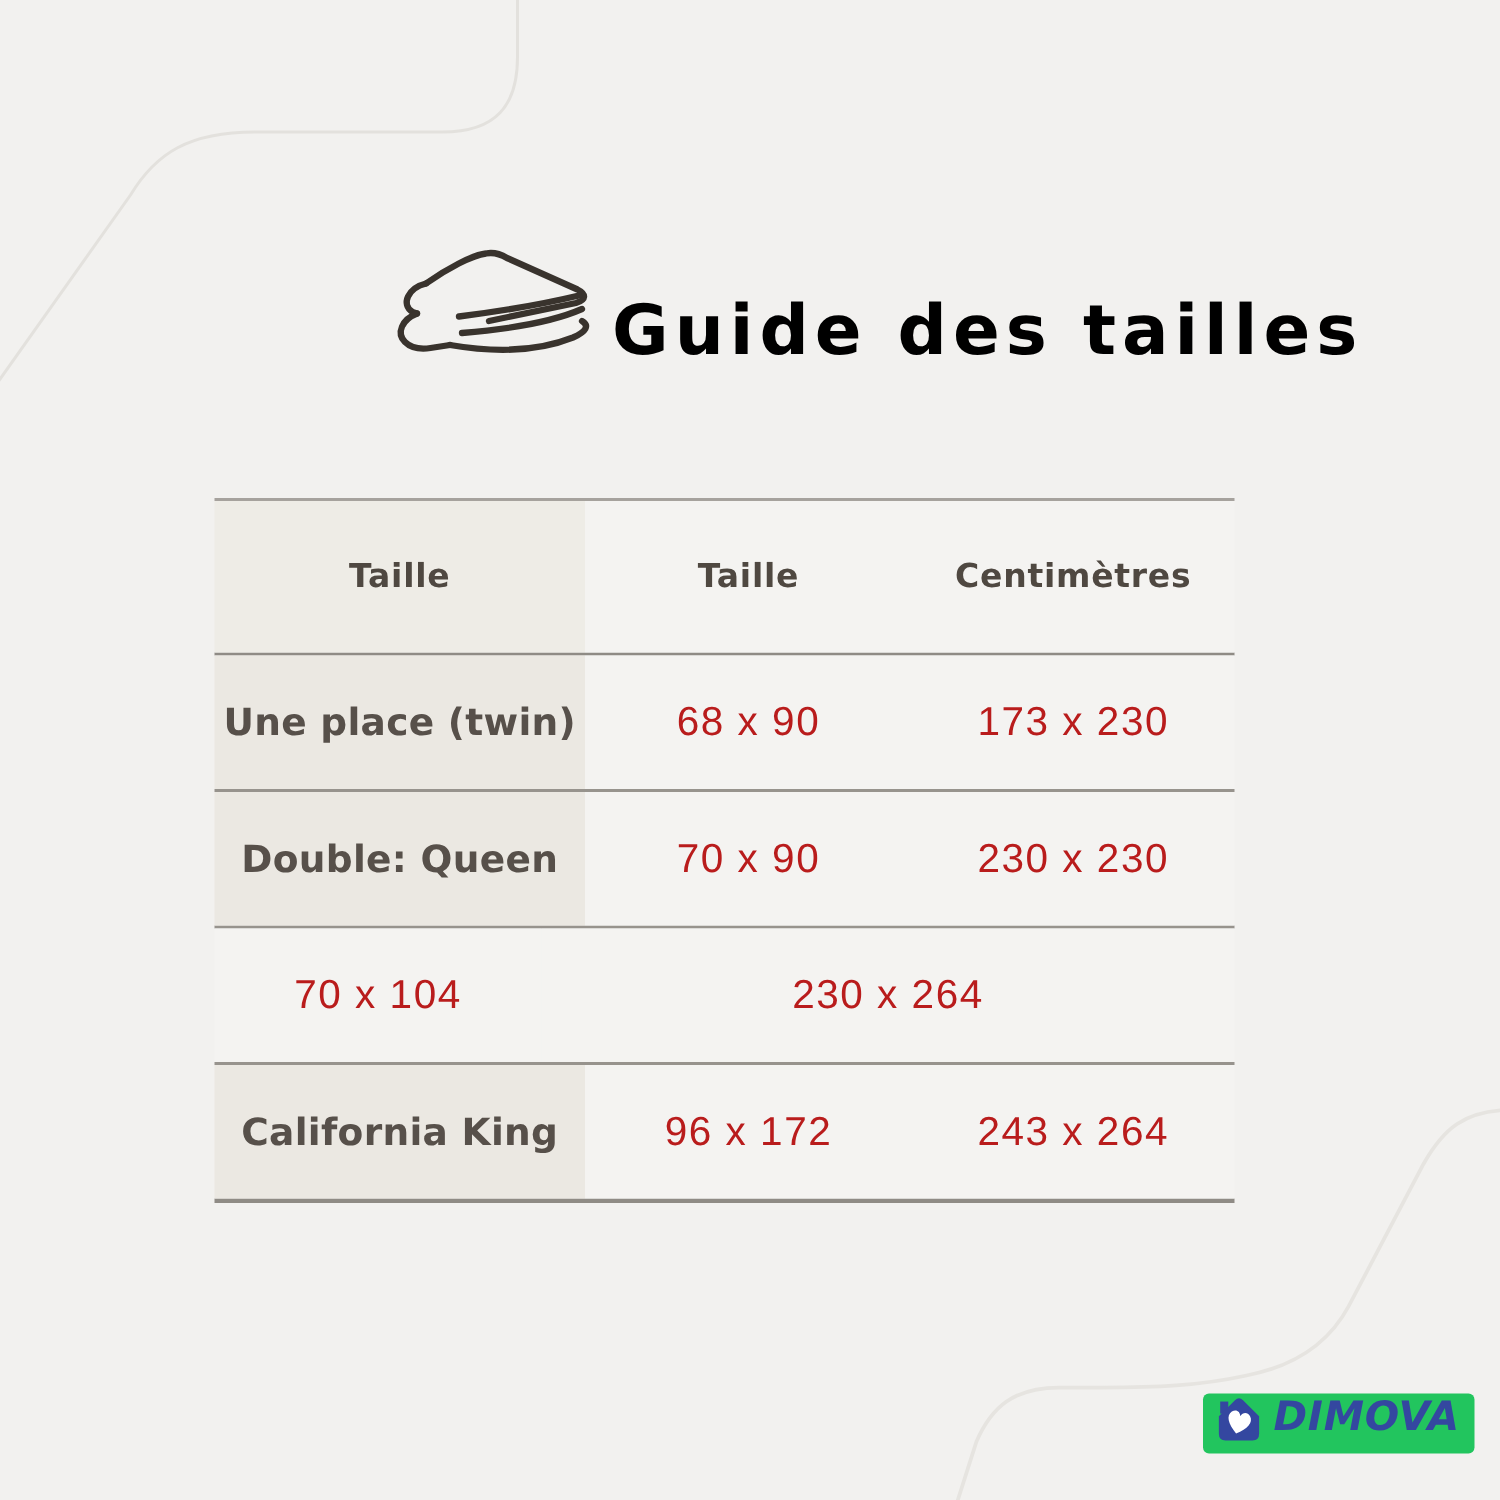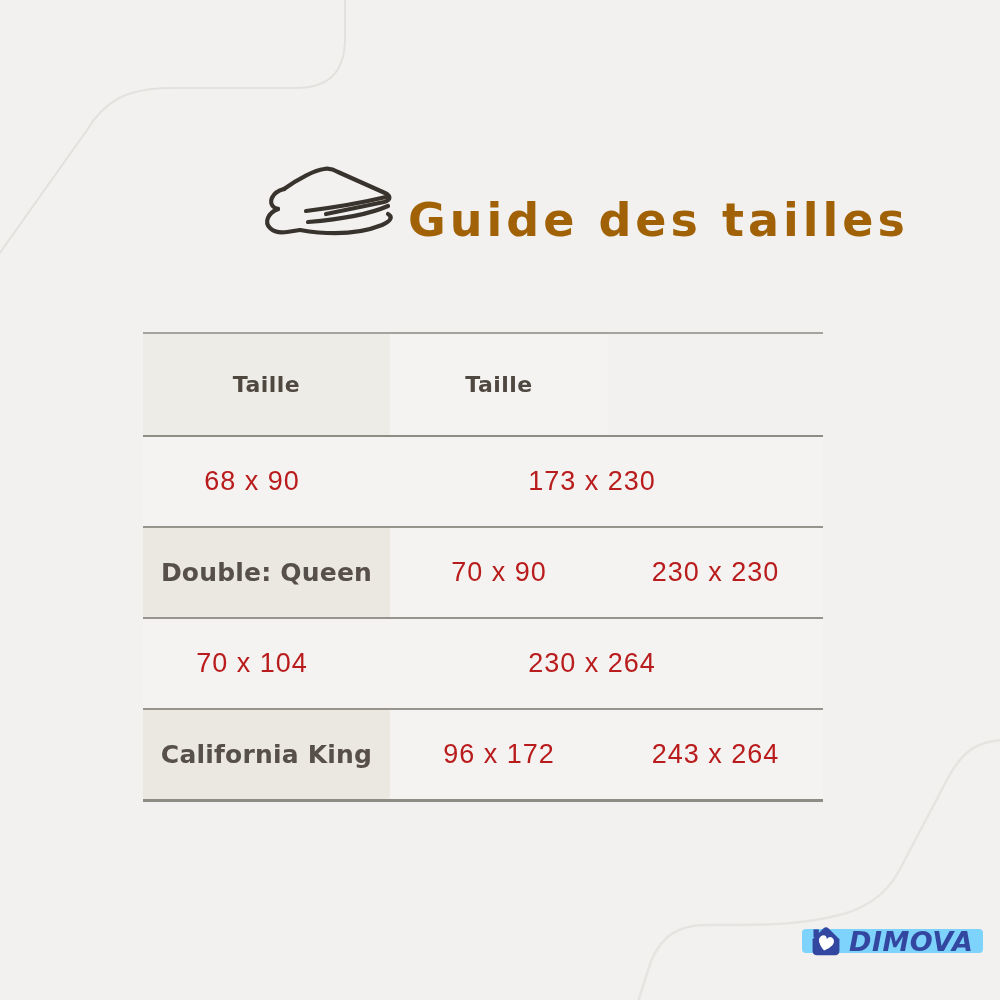--- a/index.html
+++ b/index.html
@@ -17,21 +17,21 @@
 
   
   .blanket-icon { position: absolute; left: 260px; top: 156px; z-index: 2; }
   .page-title {
     position: absolute; left: 408px; top: 193px; z-index: 2;
     margin: 0;
     font-family: "DejaVu Sans", sans-serif;
     font-weight: 700;
     font-size: 46px;
     letter-spacing: 4px;
-    color: #a16207;
+    color: #000000;
     white-space: nowrap;
   }
 
   
   .size-table {
     position: absolute; left: 143px; top: 332px; width: 680px; z-index: 2;
     border-top: 2px solid #a6a29d;
     border-bottom: 3px solid #8f8b85;
   }
   .trow { display: flex; height: 89px; border-bottom: 2px solid #97938d; }
@@ -56,23 +56,23 @@
   }
   .num {
     font-family: "Liberation Sans", sans-serif;
     font-size: 27px; color: #b91c1c; letter-spacing: 1px;
     white-space: nowrap;
   }
 
   
   .brand {
     position: absolute; left: 802px; top: 929px; z-index: 2;
-    height: 24px; padding: 0 10px 0 6px;
-    background: #7dd3fc; border-radius: 4px;
-    display: flex; align-items: center; gap: 5px;
+    height: 40px; padding: 0 10px 0 6px;
+    background: #22c55e; border-radius: 4px;
+    display: flex; gap: 5px;
   }
   .brand-name {
     font-family: "DejaVu Sans", sans-serif;
     font-weight: 700; font-style: italic;
     font-size: 27px; letter-spacing: 0.5px;
     color: #3447a0;
     white-space: nowrap;
   }
 </style>
 </head>
@@ -99,23 +99,29 @@
   <h1 class="page-title">Guide des tailles</h1>
 
   <div class="size-table">
     <div class="trow head">
       <div class="cell c1">
         <span class="hdr-text">Taille</span>
       </div>
       <div class="cell c2">
         <span class="hdr-text">Taille</span>
       </div>
+      <div class="cell c3">
+        <span class="hdr-text">Centimètres</span>
+      </div>
     </div>
 
     <div class="trow">
+      <div class="cell c1">
+        <span class="size-label">Une place (twin)</span>
+      </div>
       <div class="cell c2">
         <span class="num">68 x 90</span>
       </div>
       <div class="cell c3">
         <span class="num">173 x 230</span>
       </div>
     </div>
 
     <div class="trow">
       <div class="cell c1">

